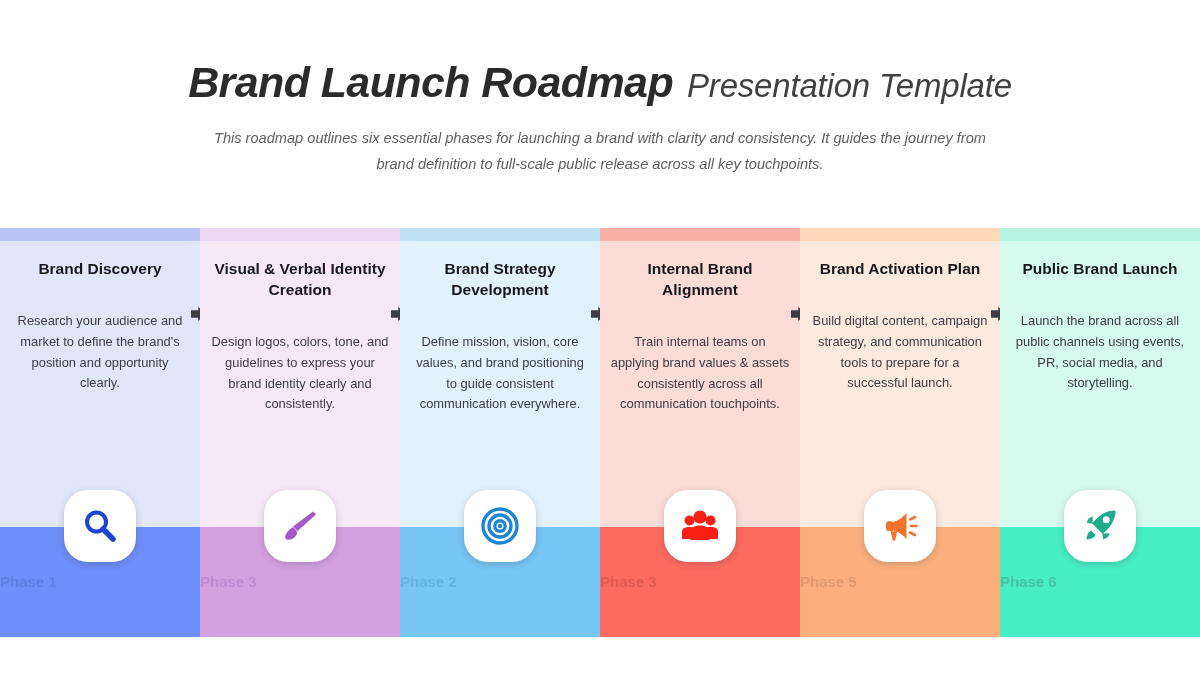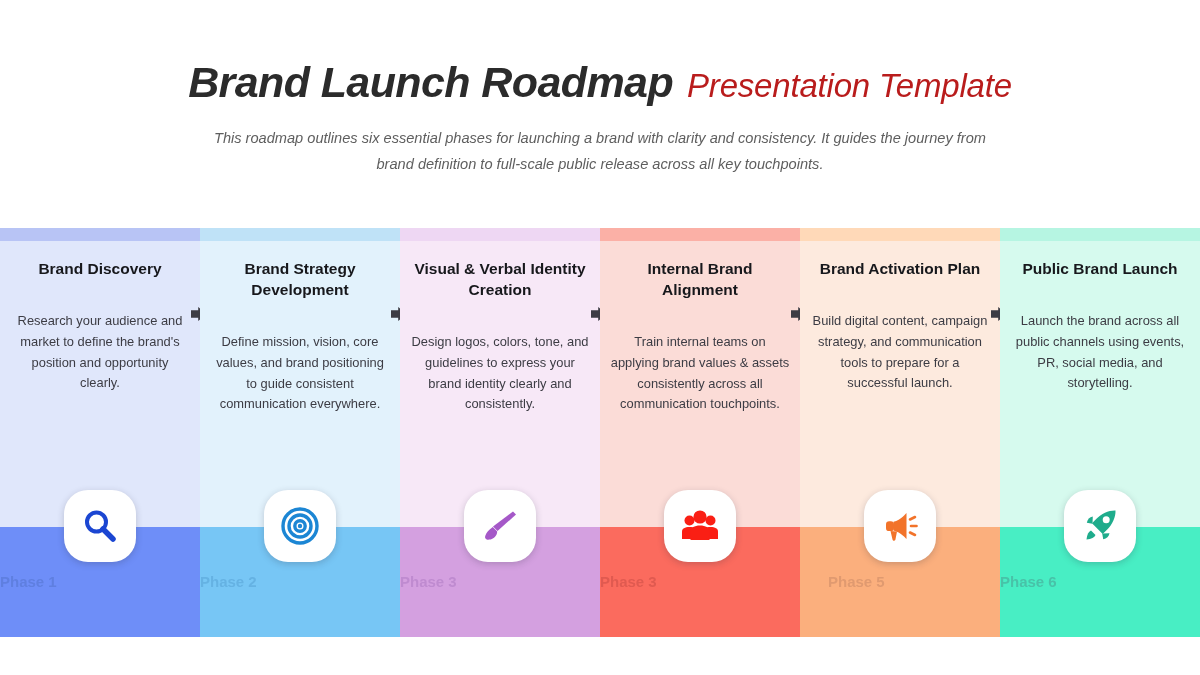--- a/index.html
+++ b/index.html
@@ -31,21 +31,21 @@
   .title-main {
     font-size: 43px;
     font-weight: bold;
     color: #2b2b2b;
     letter-spacing: -0.6px;
   }
 
   .title-sub {
     font-size: 33px;
     font-weight: normal;
-    color: #b91c1c;
+    color: #404040;
     letter-spacing: -0.2px;
   }
 
   .intro {
     margin: 18px auto 0;
     width: 790px;
     font-size: 14.6px;
     line-height: 26px;
     color: #5e5e5e;
     text-align: center;
@@ -201,61 +201,61 @@
         </div>
       </div>
       <div class="phase-label" style="color: rgb(95, 127, 224);">Phase 1</div>
       <div class="arrow">
         <svg width="20" height="20" viewBox="0 0 20 20">
           <path d="M2 6.2 L9.2 6.2 L9.2 3 L18 10 L9.2 17 L9.2 13.8 L2 13.8 Z" fill="#3c3c44"></path>
         </svg>
       </div>
     </div>
     <div class="col">
+      <div class="col-top-strip" style="background: rgb(238, 215, 243);"></div>
+      <div class="col-pale" style="background: linear-gradient(rgb(247, 232, 247) 0%, rgb(247, 232, 247) 100%);"></div>
+      <div class="col-strong" style="background: rgb(212, 160, 224);"></div>
+      <div class="col-inner">
+        <div class="col-title">Visual &amp; Verbal Identity Creation</div>
+        <div class="col-desc">Design logos, colors, tone, and guidelines to express your brand identity clearly and consistently.</div>
+      </div>
+      <div class="icon-wrap">
+        <div class="icon-tile">
+          <svg width="40" height="40" viewBox="0 0 40 40">
+            <path d="M33 5.5 L36 8.5 L17.5 25 L13 20.5 Z" fill="#a558c8"></path>
+            <path d="M12.8 21 L17.2 25.4 C17.2 29.6 13.6 33.2 9.2 33.6 C6 33.9 4.3 32 5.4 29.4 C6.6 26.6 8.4 24 12.8 21 Z" fill="#a558c8"></path>
+          </svg>
+        </div>
+      </div>
+      <div class="phase-label" style="color: rgb(191, 139, 208);">Phase 3</div>
+      <div class="arrow">
+        <svg width="20" height="20" viewBox="0 0 20 20">
+          <path d="M2 6.2 L9.2 6.2 L9.2 3 L18 10 L9.2 17 L9.2 13.8 L2 13.8 Z" fill="#3c3c44"></path>
+        </svg>
+      </div>
+    </div>
+    <div class="col">
       <div class="col-top-strip" style="background: rgb(191, 226, 247);"></div>
       <div class="col-pale" style="background: linear-gradient(rgb(226, 242, 252) 0%, rgb(226, 242, 252) 100%);"></div>
       <div class="col-strong" style="background: rgb(119, 198, 245);"></div>
       <div class="col-inner">
         <div class="col-title">Brand Strategy Development</div>
         <div class="col-desc">Define mission, vision, core values, and brand positioning to guide consistent communication everywhere.</div>
       </div>
       <div class="icon-wrap">
         <div class="icon-tile">
           <svg width="40" height="40" viewBox="0 0 40 40">
             <circle cx="20" cy="20" r="17" fill="none" stroke="#1c86d4" stroke-width="3.4"></circle>
             <circle cx="20" cy="20" r="11" fill="none" stroke="#1c86d4" stroke-width="3.4"></circle>
             <circle cx="20" cy="20" r="5.2" fill="none" stroke="#1c86d4" stroke-width="3.4"></circle>
             <circle cx="20" cy="20" r="2.2" fill="#1c86d4"></circle>
           </svg>
         </div>
       </div>
       <div class="phase-label" style="color: rgb(101, 178, 227);">Phase 2</div>
-      <div class="arrow">
-        <svg width="20" height="20" viewBox="0 0 20 20">
-          <path d="M2 6.2 L9.2 6.2 L9.2 3 L18 10 L9.2 17 L9.2 13.8 L2 13.8 Z" fill="#3c3c44"></path>
-        </svg>
-      </div>
-    </div>
-    <div class="col">
-      <div class="col-top-strip" style="background: rgb(238, 215, 243);"></div>
-      <div class="col-pale" style="background: linear-gradient(rgb(247, 232, 247) 0%, rgb(247, 232, 247) 100%);"></div>
-      <div class="col-strong" style="background: rgb(212, 160, 224);"></div>
-      <div class="col-inner">
-        <div class="col-title">Visual &amp; Verbal Identity Creation</div>
-        <div class="col-desc">Design logos, colors, tone, and guidelines to express your brand identity clearly and consistently.</div>
-      </div>
-      <div class="icon-wrap">
-        <div class="icon-tile">
-          <svg width="40" height="40" viewBox="0 0 40 40">
-            <path d="M33 5.5 L36 8.5 L17.5 25 L13 20.5 Z" fill="#a558c8"></path>
-            <path d="M12.8 21 L17.2 25.4 C17.2 29.6 13.6 33.2 9.2 33.6 C6 33.9 4.3 32 5.4 29.4 C6.6 26.6 8.4 24 12.8 21 Z" fill="#a558c8"></path>
-          </svg>
-        </div>
-      </div>
-      <div class="phase-label" style="color: rgb(191, 139, 208);">Phase 3</div>
       <div class="arrow">
         <svg width="20" height="20" viewBox="0 0 20 20">
           <path d="M2 6.2 L9.2 6.2 L9.2 3 L18 10 L9.2 17 L9.2 13.8 L2 13.8 Z" fill="#3c3c44"></path>
         </svg>
       </div>
     </div>
     <div class="col">
       <div class="col-top-strip" style="background: rgb(251, 176, 166);"></div>
       <div class="col-pale" style="background: linear-gradient(rgb(251, 220, 215) 0%, rgb(251, 220, 215) 100%);"></div>
       <div class="col-strong" style="background: rgb(251, 107, 94);"></div>
@@ -295,21 +295,21 @@
           <svg width="40" height="40" viewBox="0 0 40 40">
             <path d="M26.5 7 C26.5 7 21 14 13.5 15.8 L13.5 24.5 C21 26.3 26.5 33 26.5 33 Z" fill="#f2732a"></path>
             <rect x="6" y="15.3" width="8" height="9.8" rx="3.2" fill="#f2732a"></rect>
             <path d="M10.5 25 L12.5 33.5 C12.8 35 14.8 35.2 15.4 33.8 L17 25.6 Z" fill="#f2732a"></path>
             <line x1="30" y1="13.5" x2="35" y2="11" stroke="#f2732a" stroke-width="2.6" stroke-linecap="round"></line>
             <line x1="31" y1="20" x2="36.5" y2="20" stroke="#f2732a" stroke-width="2.6" stroke-linecap="round"></line>
             <line x1="30" y1="26.5" x2="35" y2="29" stroke="#f2732a" stroke-width="2.6" stroke-linecap="round"></line>
           </svg>
         </div>
       </div>
-      <div class="phase-label" style="color: rgb(224, 154, 112); padding-left: 28px;">Phase 5</div>
+      <div class="phase-label" style="color: rgb(224, 154, 112);">Phase 5</div>
       <div class="arrow">
         <svg width="20" height="20" viewBox="0 0 20 20">
           <path d="M2 6.2 L9.2 6.2 L9.2 3 L18 10 L9.2 17 L9.2 13.8 L2 13.8 Z" fill="#3c3c44"></path>
         </svg>
       </div>
     </div>
     <div class="col">
       <div class="col-top-strip" style="background: rgb(182, 245, 226);"></div>
       <div class="col-pale" style="background: linear-gradient(rgb(214, 250, 238) 0%, rgb(214, 250, 238) 100%);"></div>
       <div class="col-strong" style="background: rgb(72, 238, 196);"></div>

